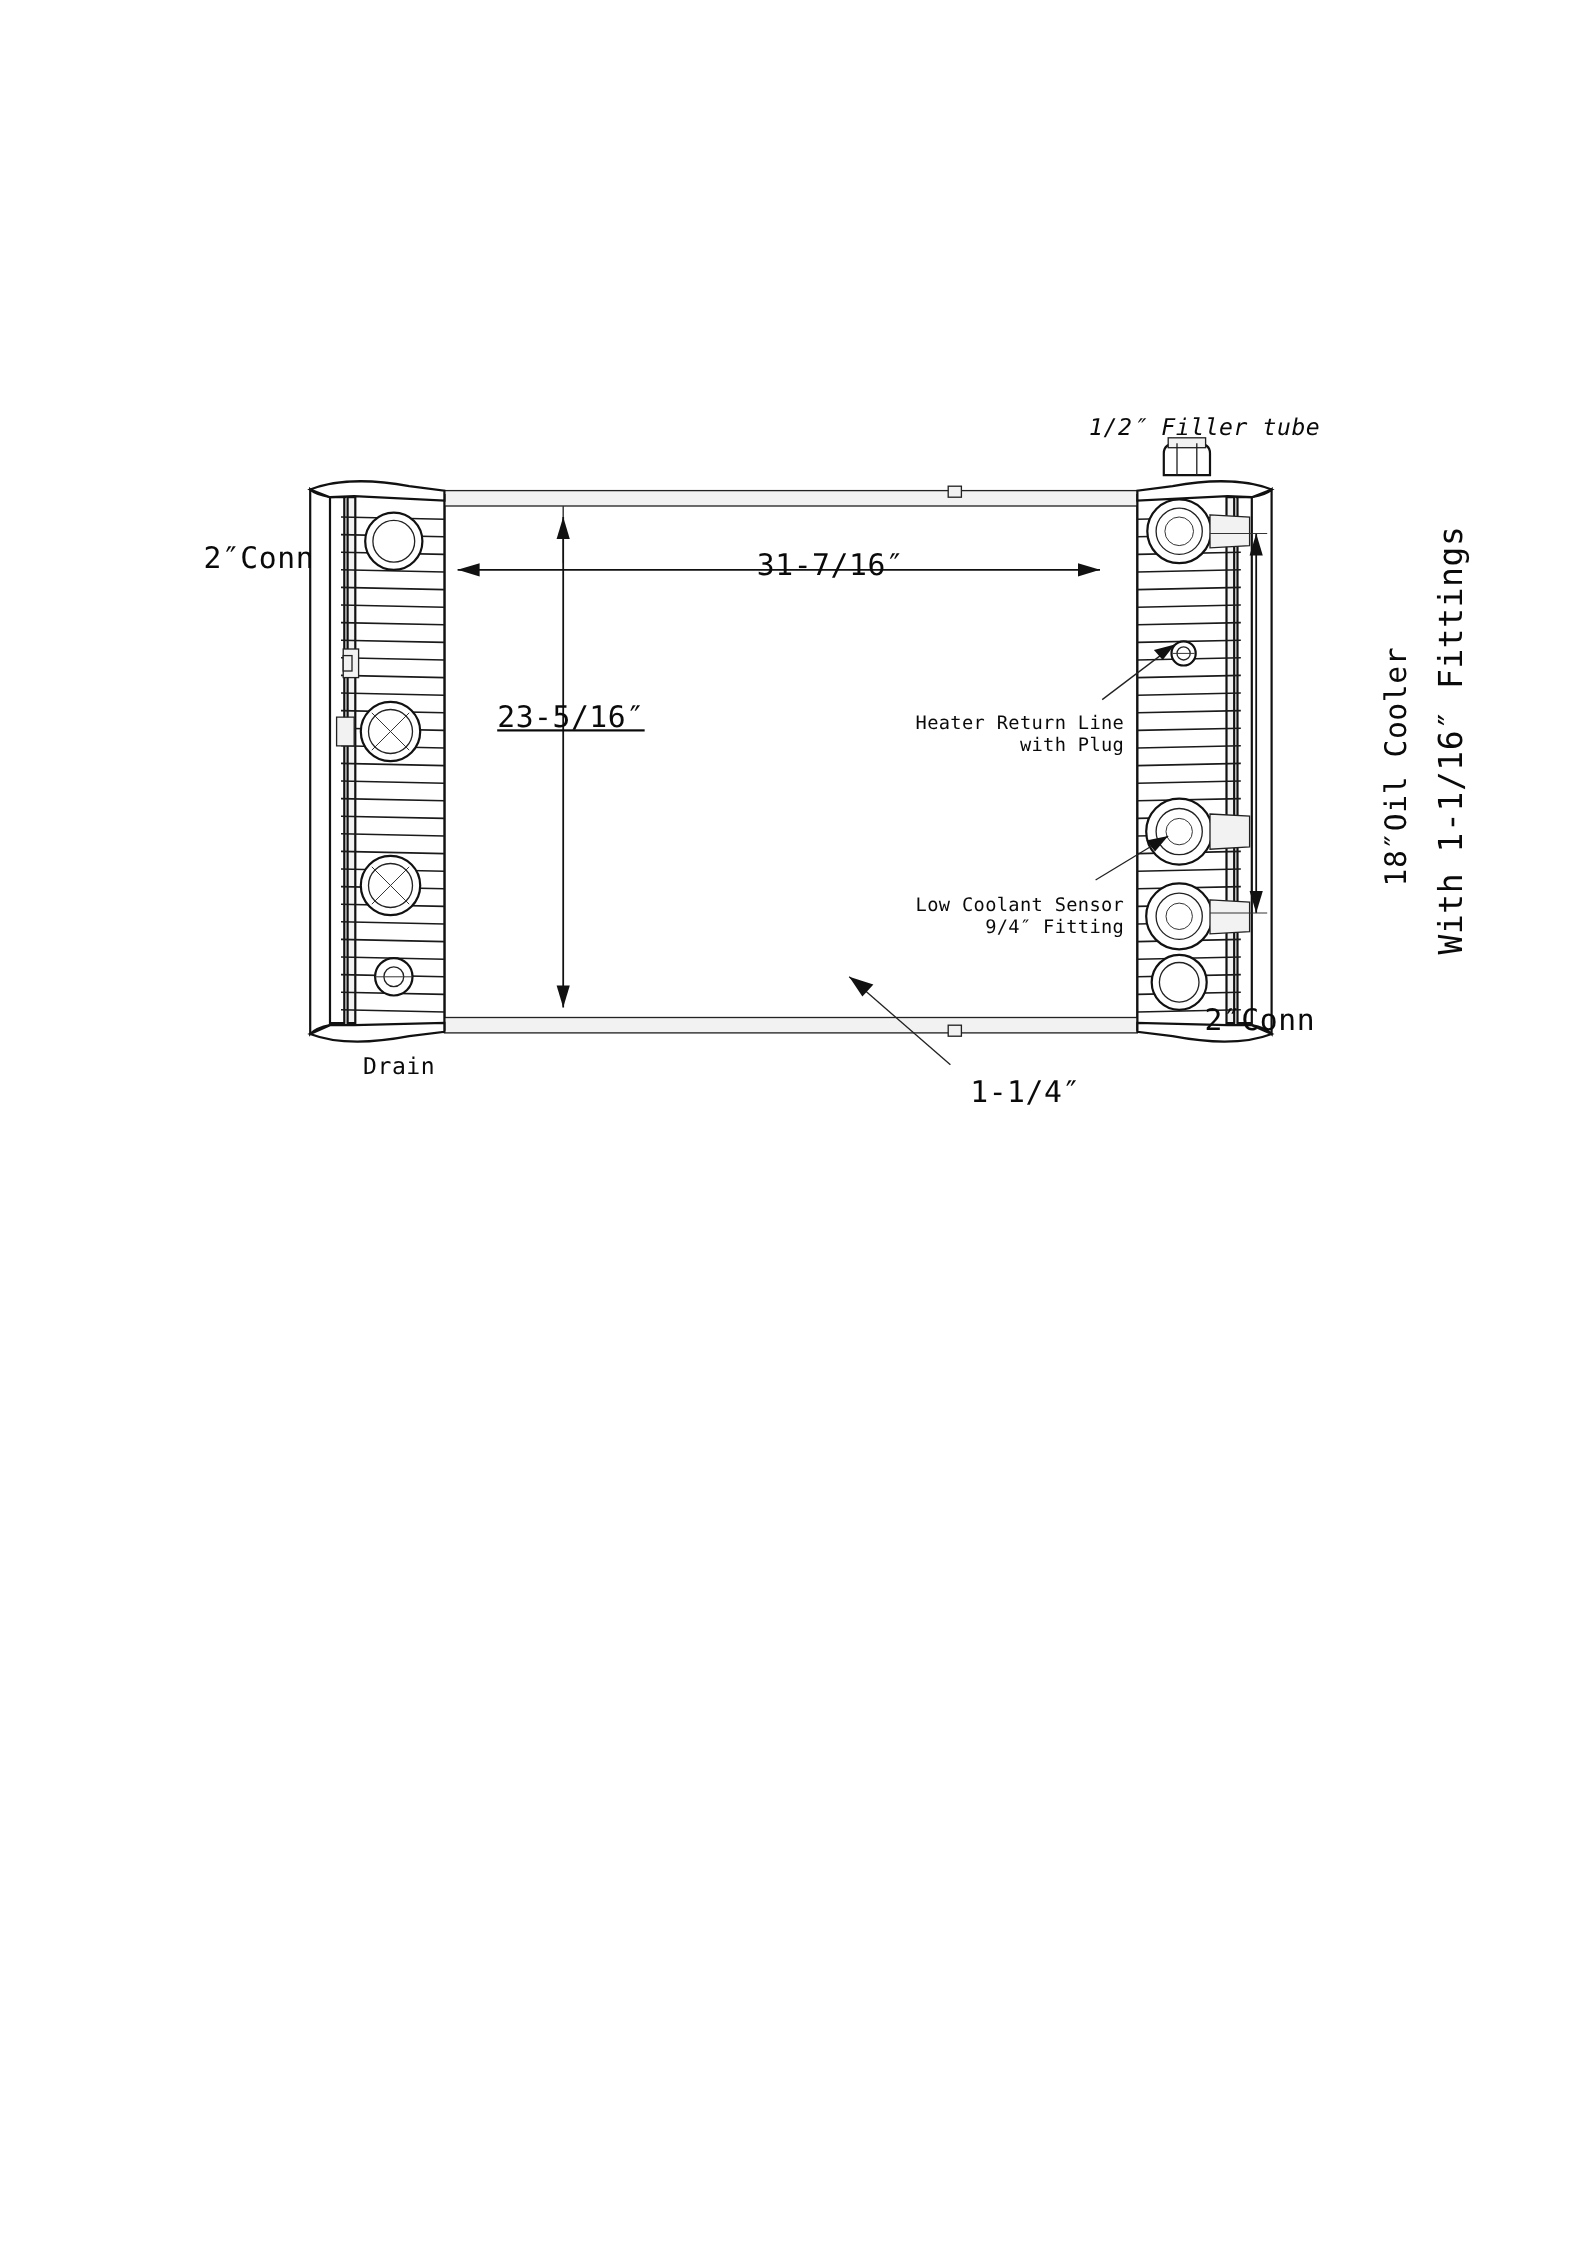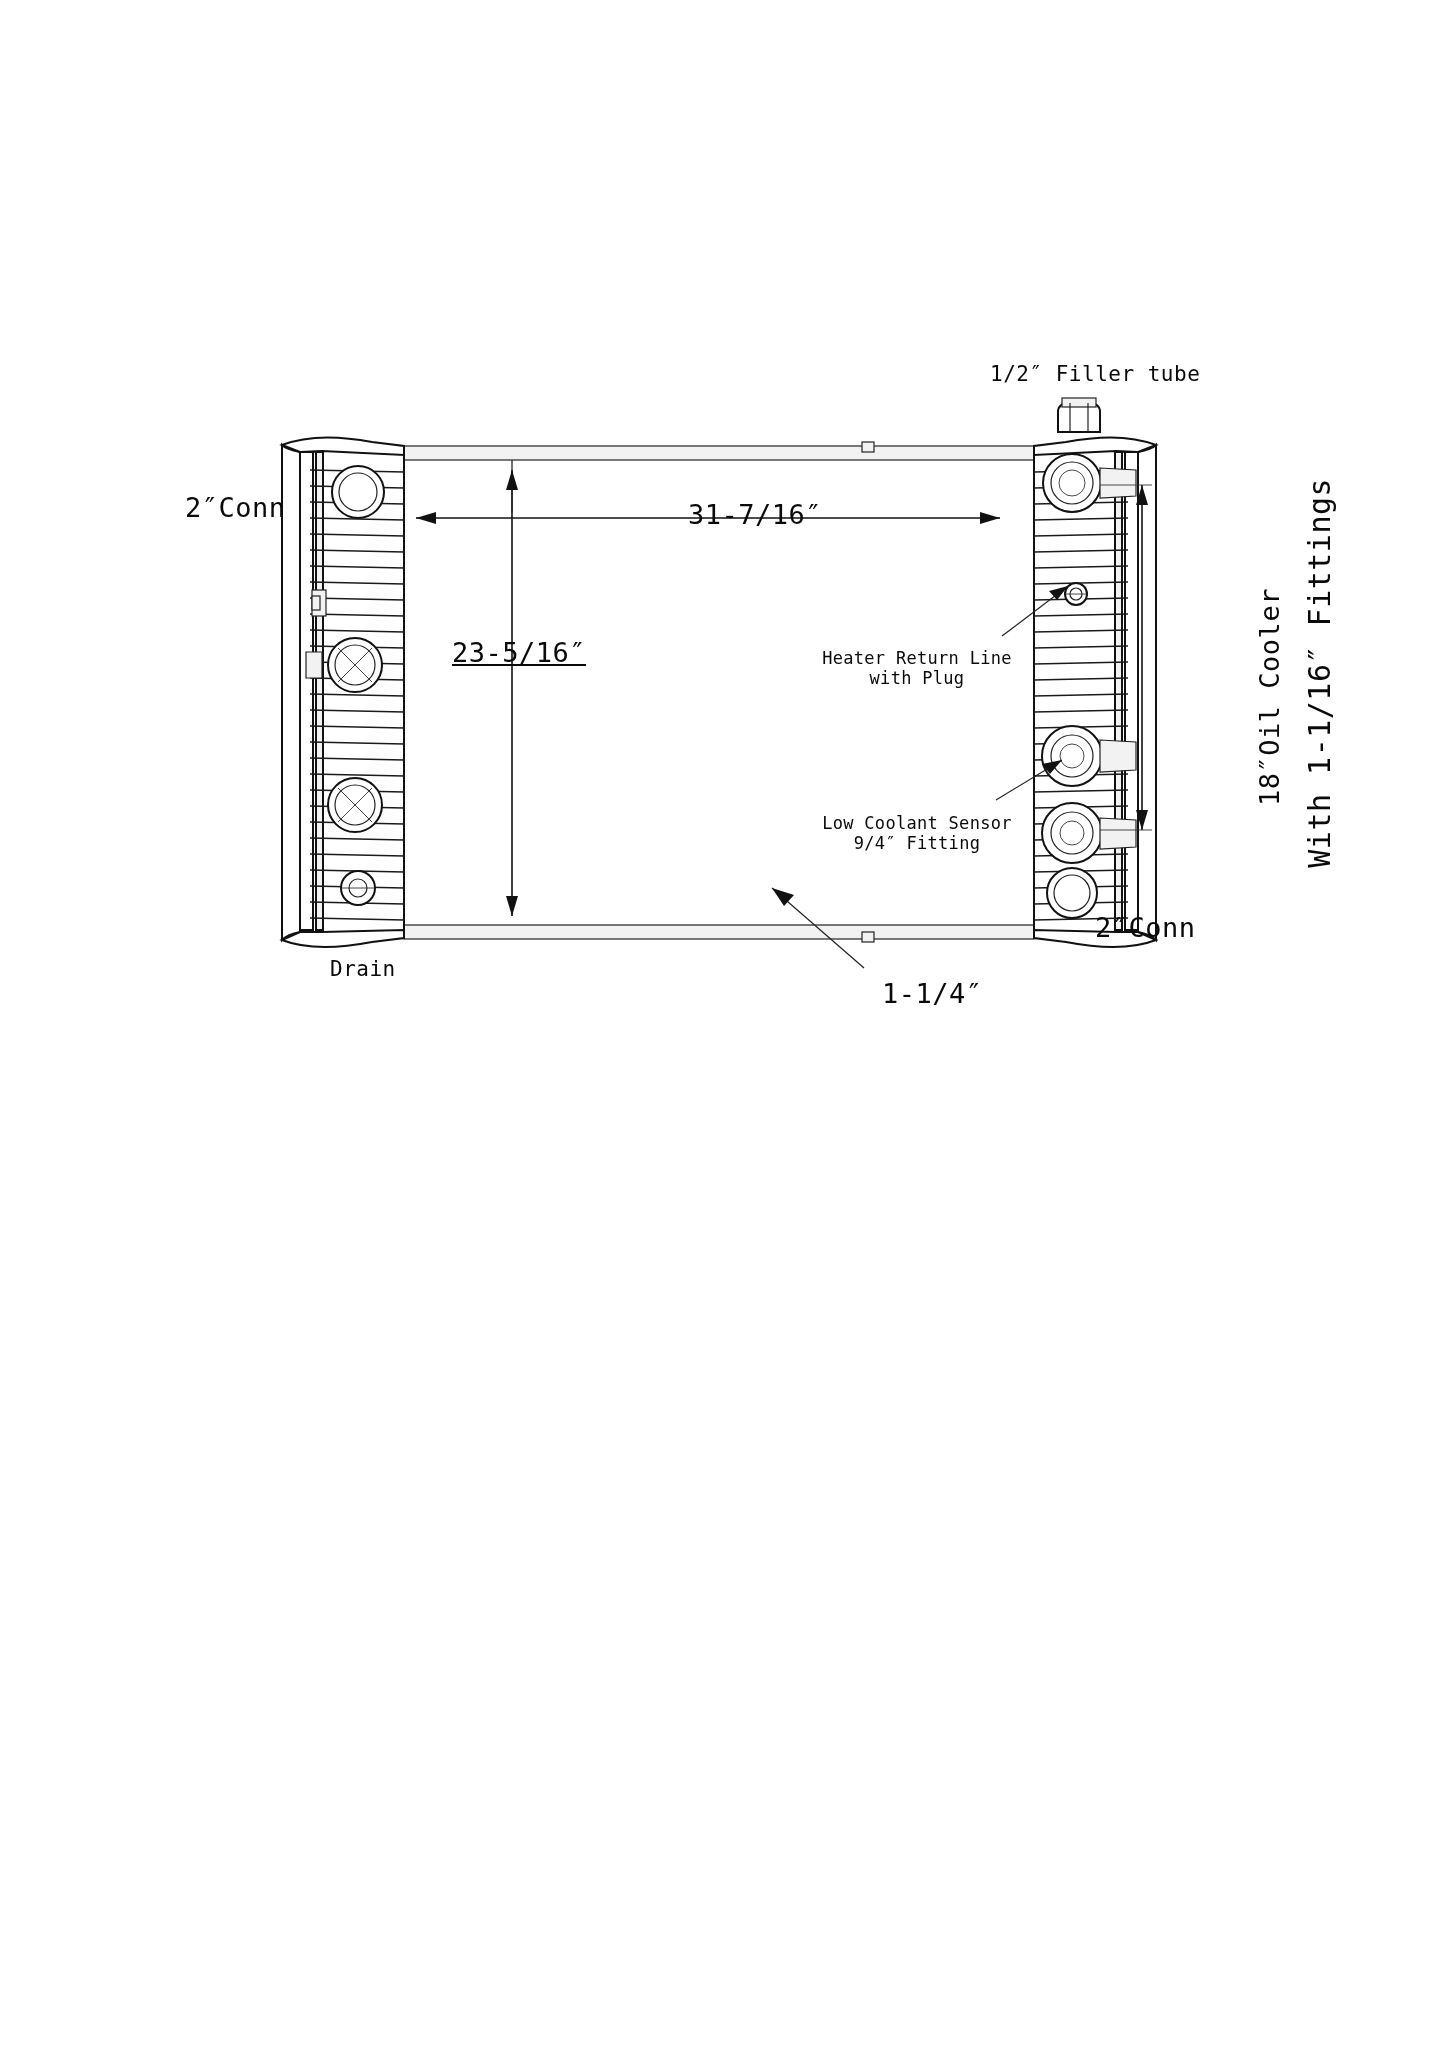--- a/index.html
+++ b/index.html
@@ -17,21 +17,21 @@
     height: 2048px;
     overflow: hidden;
     background: #ffffff;
   }
   .lbl {
     position: absolute;
     white-space: pre;
     line-height: 1.18;
     color: #0a0a0a;
   }
-  .lbl.c { text-align: center; }
+  .lbl.c { text-align: right; }
 
   
   .t-big  { font-size: 27px; letter-spacing: 0.5px; }
   .t-mid  { font-size: 21px; letter-spacing: 0.5px; }
   .t-small{ font-size: 17px; letter-spacing: 0.3px; }
 
   .rot {
     transform-origin: 50% 50%;
   }
 
@@ -246,21 +246,21 @@
       <line class="ln-thin" x1="996" y1="800" x2="1062" y2="760"></line>
       <path fill="#111" d="M1062 760 L1042 764 L1050 774 Z"></path>
     </g>
 
     <g>
       <line class="ln-thin" x1="864" y1="968" x2="772" y2="888"></line>
       <path fill="#111" d="M772 888 L784 906 L794 895 Z"></path>
     </g>
   </svg>
 
-  <div class="lbl t-mid" style="left:990px; top:362px;">1/2″ Filler tube</div>
+  <div class="lbl t-mid" style="left:990px; top:376px;font-style:italic;">1/2″ Filler tube</div>
 
   <div class="lbl t-big" style="left:185px; top:492px;">2″Conn</div>
 
   <div class="lbl t-big" style="left:688px; top:499px;text-align:right;">31-7/16″</div>
 
   <div class="lbl t-big" style="left:452px; top:637px;text-decoration:underline;">23-5/16″</div>
 
   <div class="lbl t-small c" style="left:812px; top:648px; width:210px;">Heater Return Line
 with Plug</div>
 

